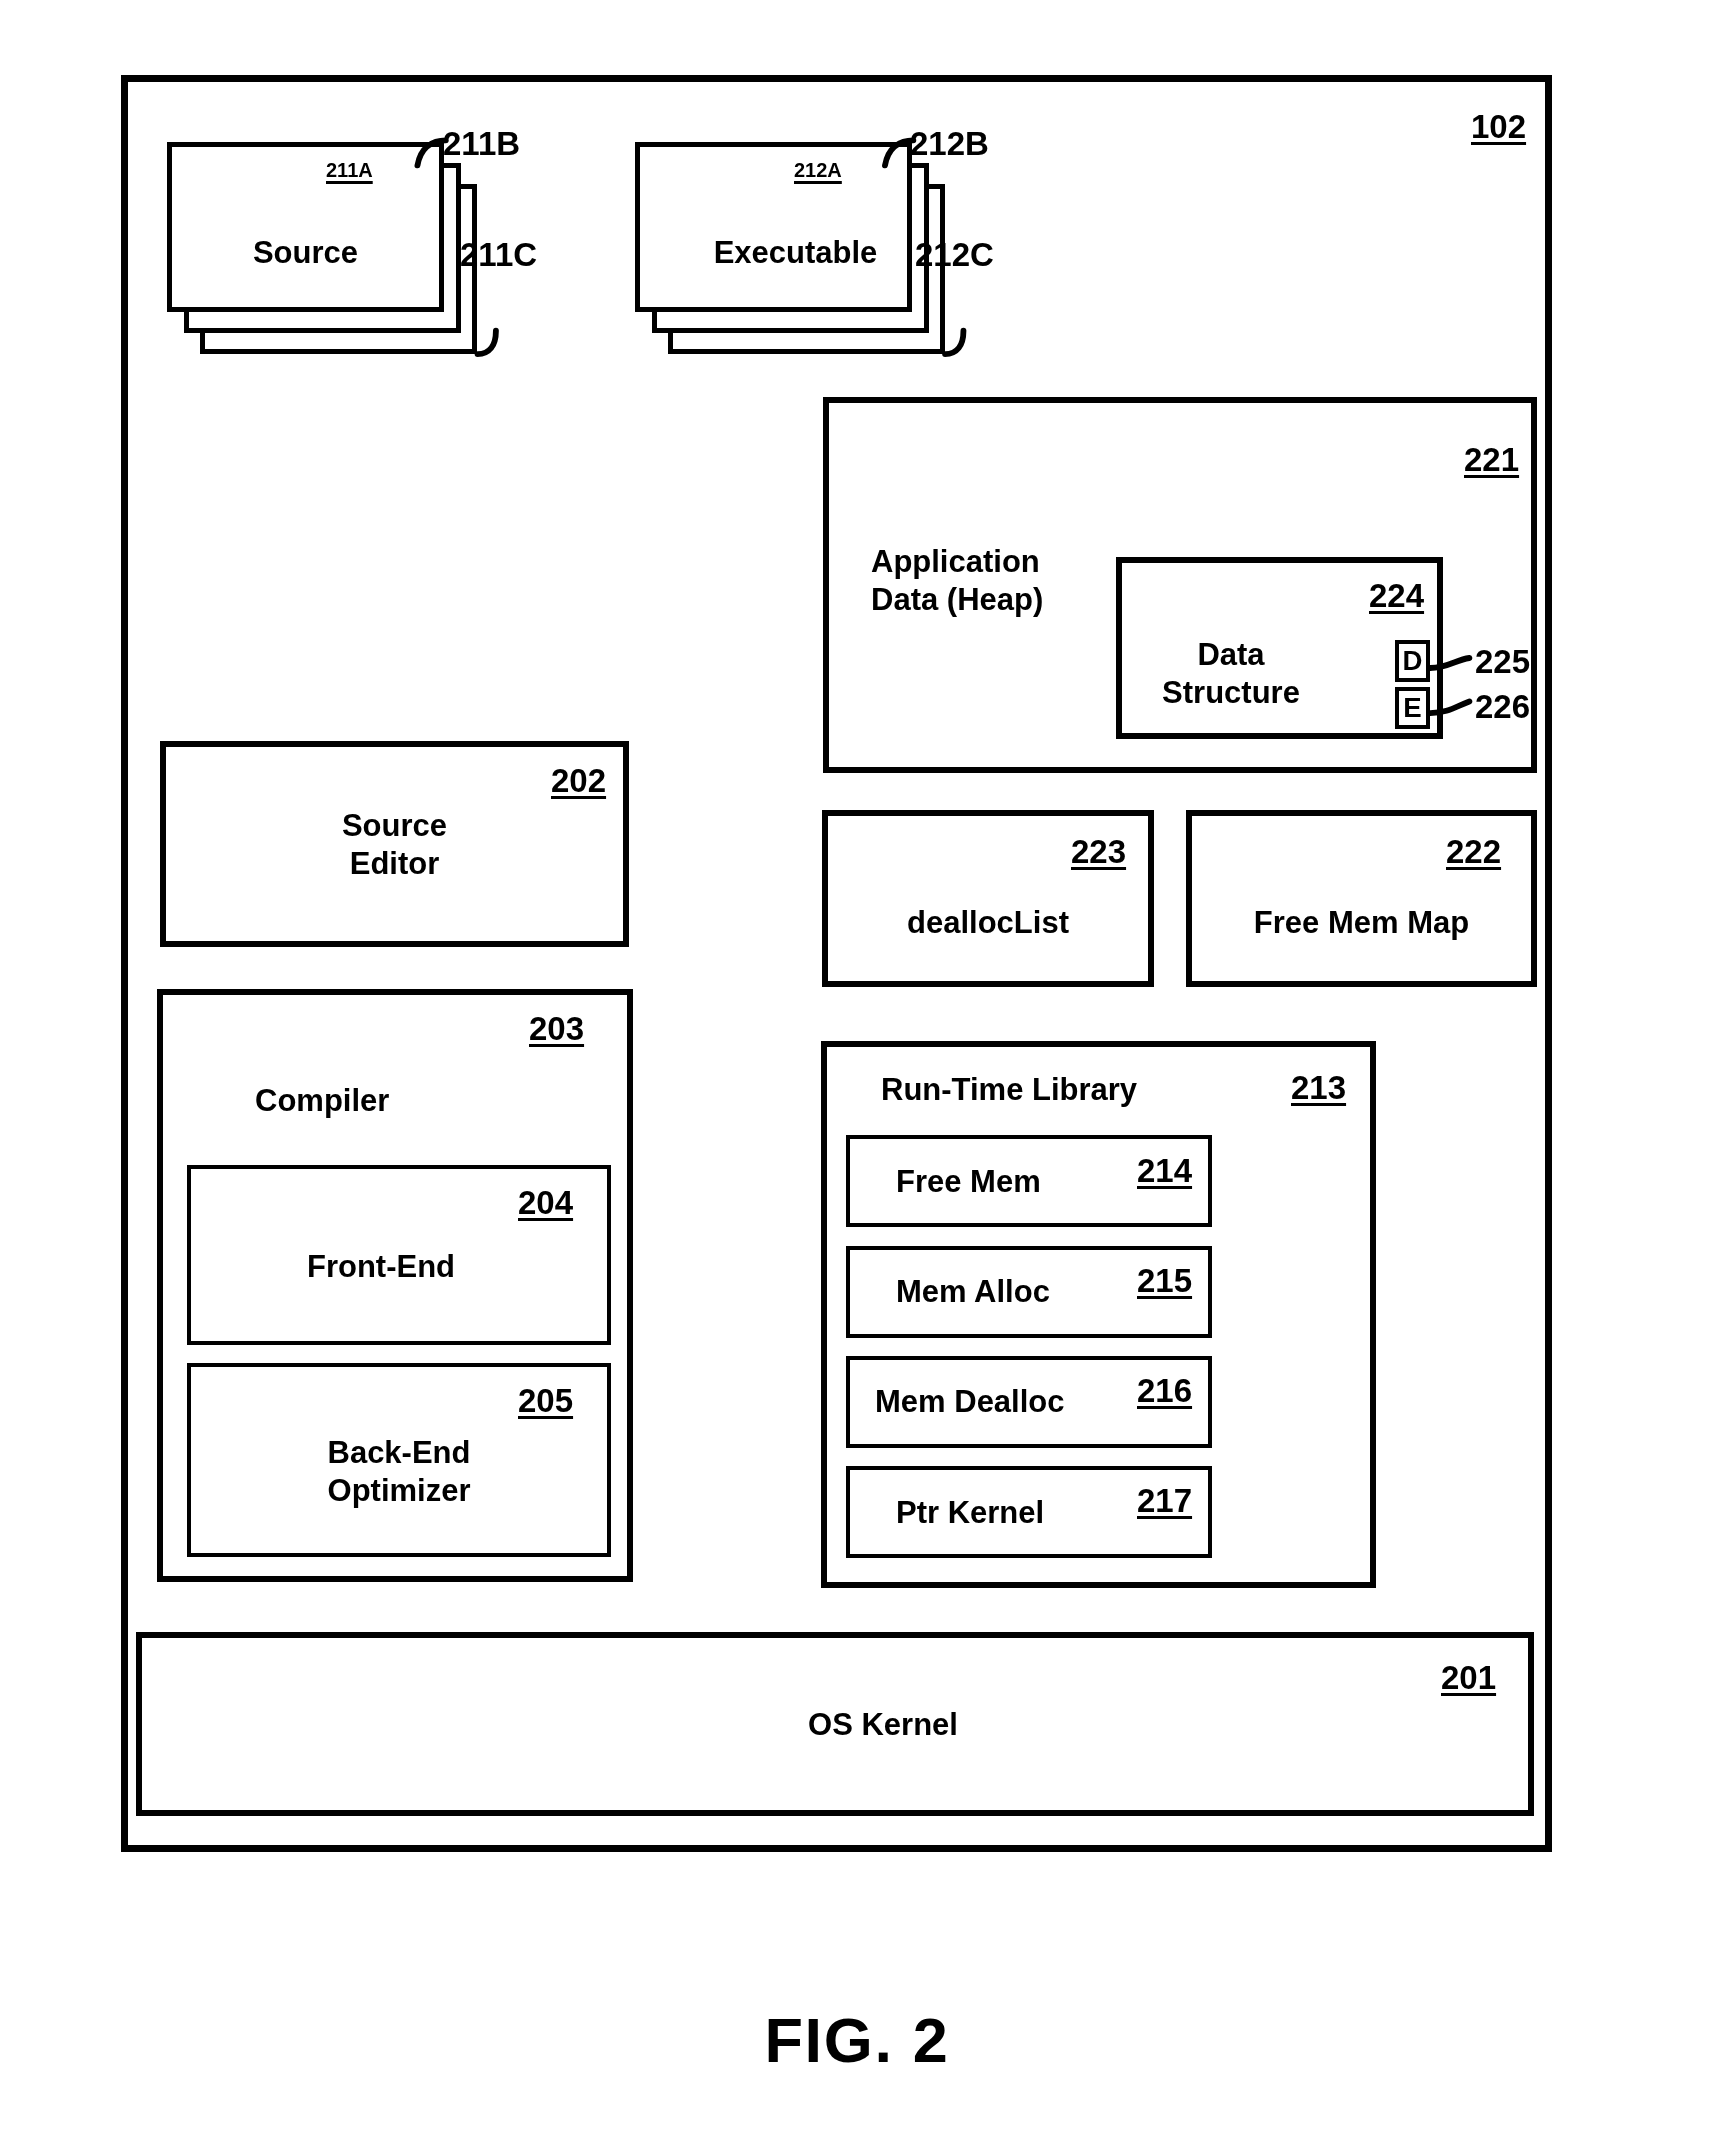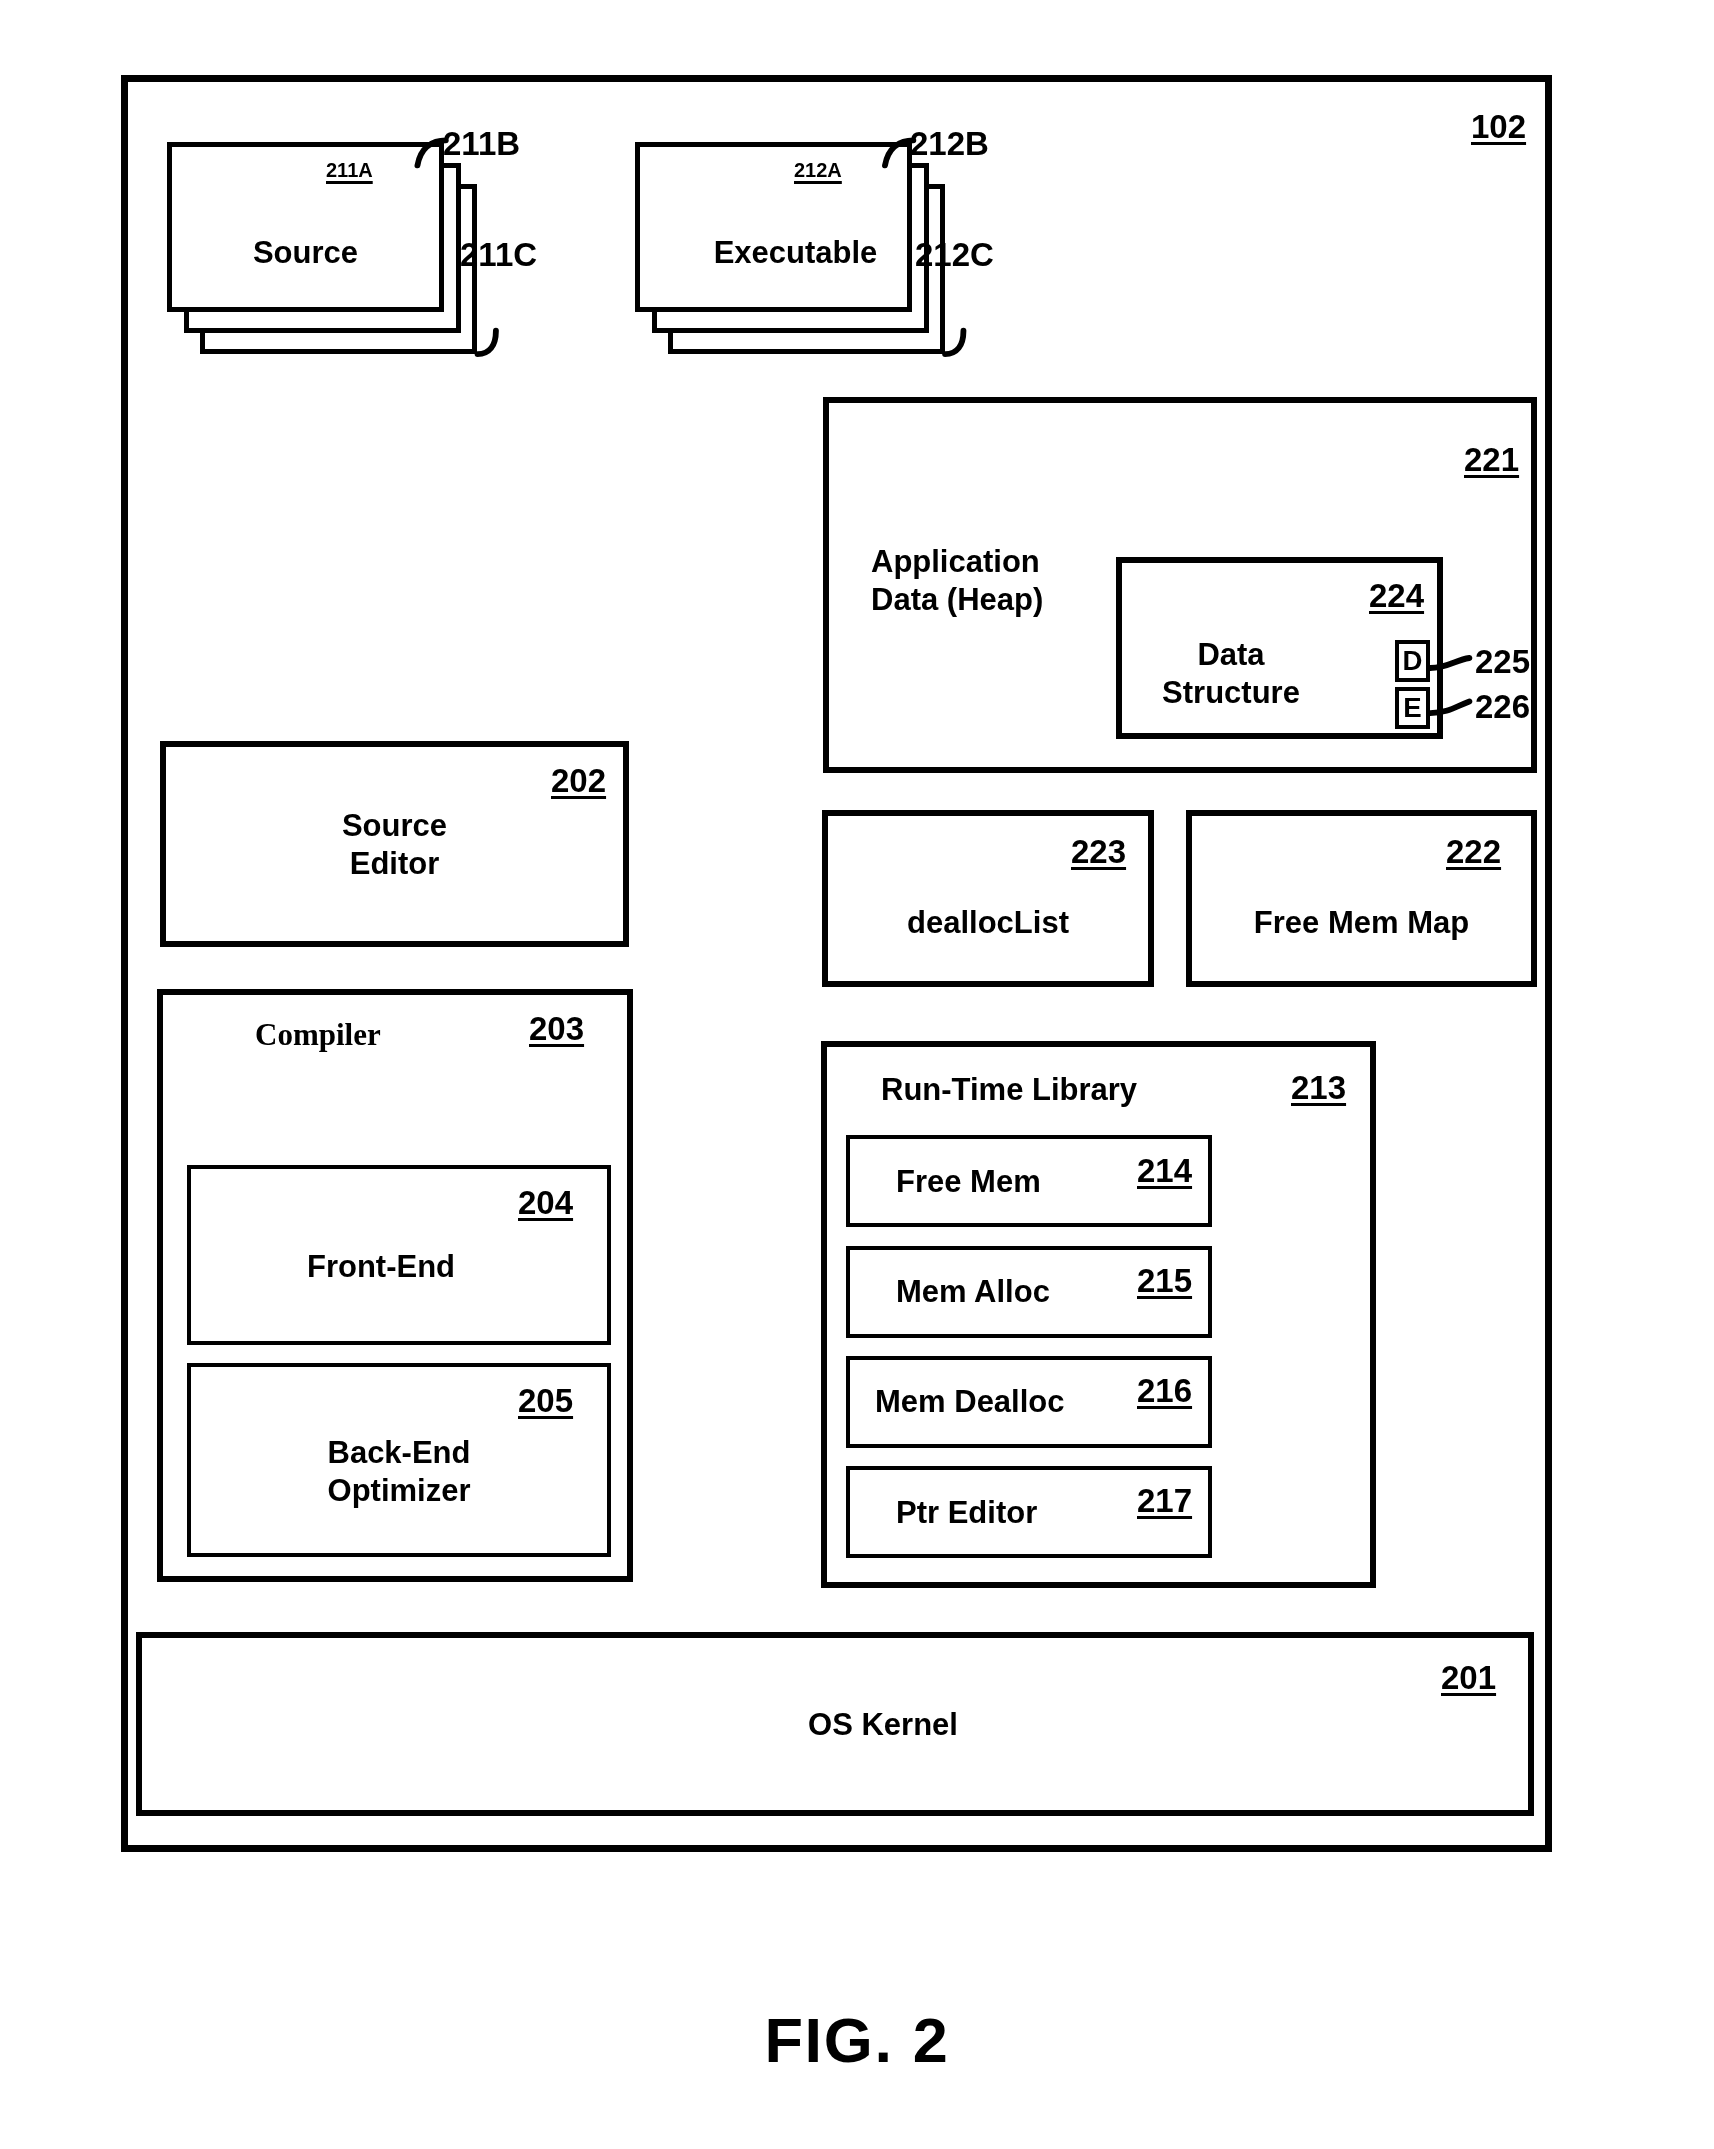--- a/index.html
+++ b/index.html
@@ -158,21 +158,21 @@
   <div class="tagbox" style="left:1395px; top:687px; width:35px; height:42px;">E</div>
   <div class="leadnum" style="left:1475px; top:690px;">226</div>
 
   <div class="frame thick" style="left:160px; top:741px; width:469px; height:206px;"></div>
   <div class="ref" style="left:551px; top:764px;">202</div>
   <div class="lbl" style="left:160px; top:807px; width:469px;">Source
 Editor</div>
 
   <div class="frame thick" style="left:157px; top:989px; width:476px; height:593px;"></div>
   <div class="ref" style="left:529px; top:1012px;">203</div>
-  <div class="lbl left" style="left:255px; top:1016px; width:276px;font-family:Liberation Serif, serif;">Compiler</div>
+  <div class="lbl left" style="left:255px; top:1082px; width:276px;">Compiler</div>
 
   <div class="frame thin" style="left:187px; top:1165px; width:424px; height:180px;"></div>
   <div class="ref" style="left:518px; top:1186px;">204</div>
   <div class="lbl" style="left:187px; top:1248px; width:388px;">Front-End</div>
 
   <div class="frame thin" style="left:187px; top:1363px; width:424px; height:194px;"></div>
   <div class="ref" style="left:518px; top:1384px;">205</div>
   <div class="lbl" style="left:187px; top:1434px; width:424px;">Back-End
 Optimizer</div>
 
@@ -194,21 +194,21 @@
 
   <div class="frame thin" style="left:846px; top:1246px; width:366px; height:92px;"></div>
   <div class="lbl left" style="left:896px; top:1273px; width:250px;">Mem Alloc</div>
   <div class="ref" style="left:1137px; top:1264px;">215</div>
 
   <div class="frame thin" style="left:846px; top:1356px; width:366px; height:92px;"></div>
   <div class="lbl left" style="left:875px; top:1383px; width:267px;">Mem Dealloc</div>
   <div class="ref" style="left:1137px; top:1374px;">216</div>
 
   <div class="frame thin" style="left:846px; top:1466px; width:366px; height:92px;"></div>
-  <div class="lbl left" style="left:896px; top:1494px; width:250px;">Ptr Editor</div>
+  <div class="lbl left" style="left:896px; top:1494px; width:250px;">Ptr Kernel</div>
   <div class="ref" style="left:1137px; top:1484px;">217</div>
 
   <div class="frame thick" style="left:136px; top:1632px; width:1398px; height:184px;"></div>
   <div class="ref" style="left:1441px; top:1661px;">201</div>
   <div class="lbl" style="left:136px; top:1706px; width:1494px;">OS Kernel</div>
 
   <svg class="svg-overlay" viewBox="0 0 2053 2575" xmlns="http://www.w3.org/2000/svg">
     <g fill="none" stroke="#000000" stroke-width="7" stroke-linecap="round">
 
       <path d="M 500 198 C 504 176, 518 168, 534 168"></path>

